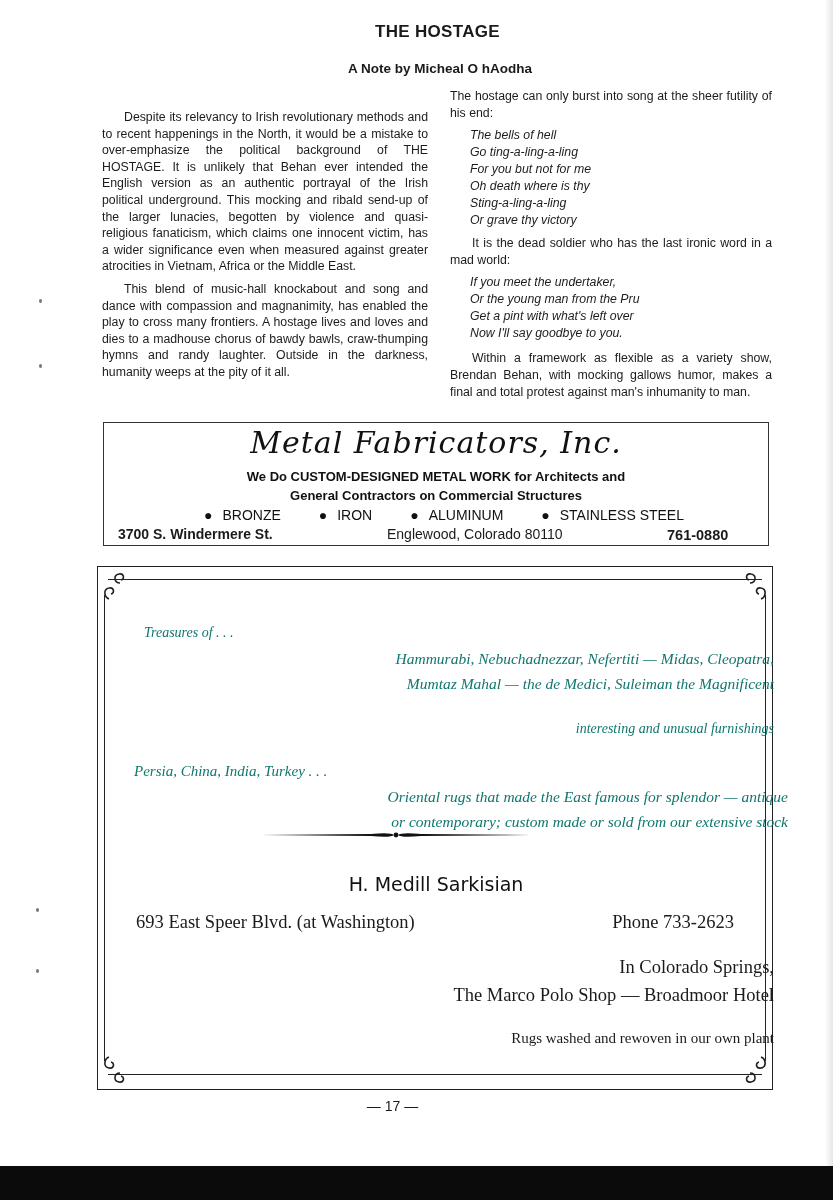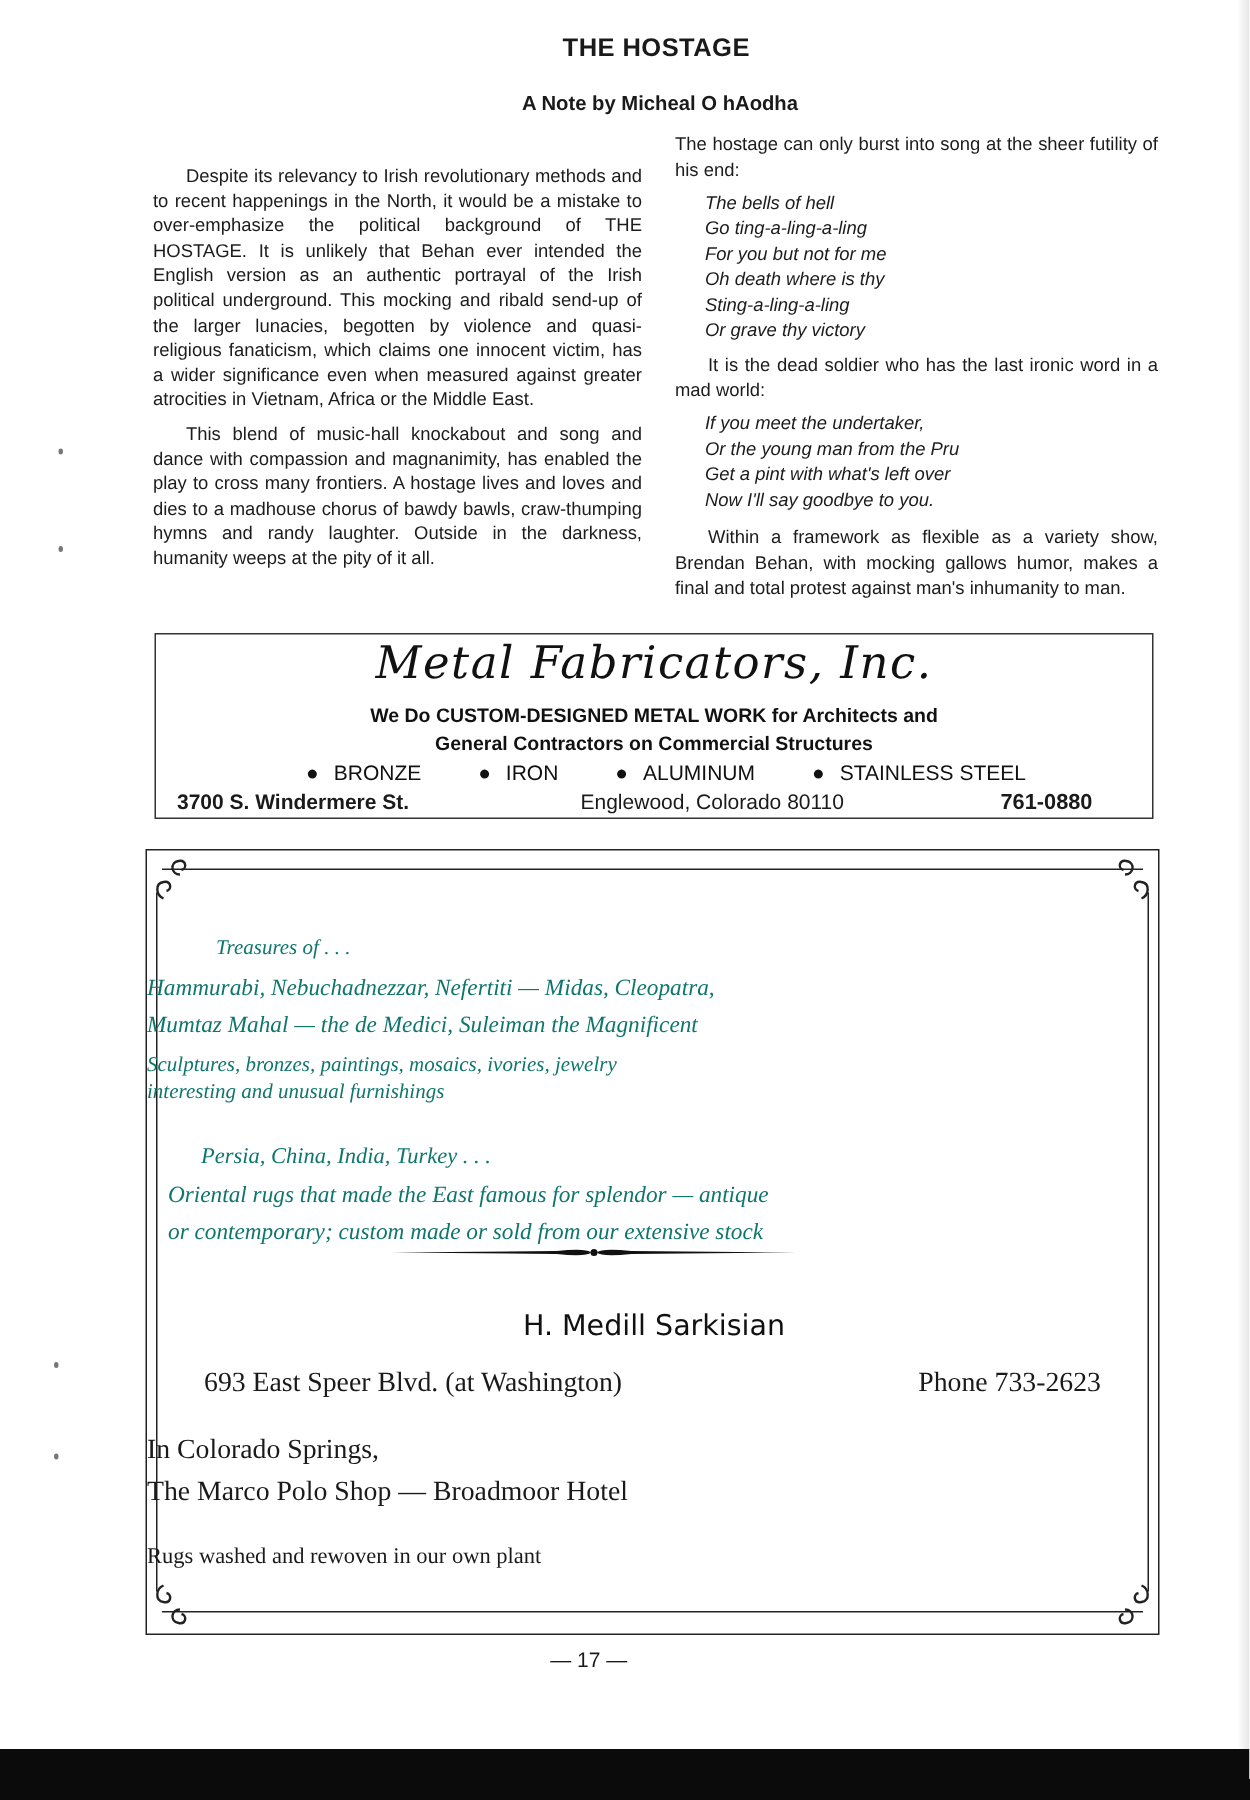--- a/index.html
+++ b/index.html
@@ -37,21 +37,21 @@
     .ad1-phone { position: absolute; top: 104px; left: 563px; font-weight: bold; font-size: 14.5px; }
 
     
     .ad2 { position: absolute; left: 97px; top: 566px; width: 676px; height: 524px; border: 1.5px solid #222; box-sizing: border-box; }
     .ad2-inner { position: absolute; left: 10px; top: 12px; right: 10px; bottom: 14px; border-top: 1.5px solid #222; border-bottom: 1.5px solid #222; }
     .ad2-inner-side { position: absolute; top: 28px; bottom: 28px; width: 0; border-left: 1.5px solid #222; }
     .orn { position: absolute; width: 32px; height: 32px; }
     .serif-it { font-family: "Liberation Serif", "DejaVu Serif", serif; font-style: italic; color: #0f766e; margin-top: 20px; }
     .serif { font-family: "Liberation Serif", "DejaVu Serif", serif; color: #1a1a1a; }
     .t-abs { position: absolute; }
-    .center { text-align: left; left: 0; width: 676px; }
+    .center { text-align: right; left: 0; width: 676px; }
     .ornament-rule { position: absolute; left: 163px; top: 263px; width: 270px; height: 10px; }
     .sark-name { position: absolute; top: 306px; left: 0; width: 676px; text-align: center; font-size: 19px; color: #111; font-family: "DejaVu Sans", sans-serif; }
     .pagenum { position: absolute; top: 1098px; left: 0; width: 833px; text-align: center; font-size: 14px; margin-left: -24px; }
   </style>
 </head>
 <body>
 
 <div class="page-shadow"></div>
 <div class="margin-dot" style="left:39px;top:299px;"></div>
 <div class="margin-dot" style="left:39px;top:364px;"></div>
@@ -119,21 +119,20 @@
     <path d="M9 30 C4 28 3 20 9 19 C14 18 15 24 11 25" fill="none" stroke="#222" stroke-width="1.6"></path>
   </svg>
   <svg class="orn" style="right:2px;bottom:2px;transform:scale(-1,-1);" viewBox="0 0 32 32">
     <path d="M20 14 C14 14 13 6 19 5 C24 4 25 10 21 11" fill="none" stroke="#222" stroke-width="1.6"></path>
     <path d="M9 30 C4 28 3 20 9 19 C14 18 15 24 11 25" fill="none" stroke="#222" stroke-width="1.6"></path>
   </svg>
 
   <div class="t-abs serif-it" style="left:46px;top:38px;font-size:14px;">Treasures of  . . .</div>
   <div class="t-abs serif-it center" style="top:63px;font-size:15.5px;">Hammurabi, Nebuchadnezzar, Nefertiti — Midas, Cleopatra,</div>
   <div class="t-abs serif-it center" style="top:88px;font-size:15.5px;">Mumtaz Mahal — the de Medici, Suleiman the Magnificent</div>
-  <div class="t-abs serif-it center" style="top:116px;font-size:14px;">Sculptures, bronzes, paintings, mosaics, ivories, jewelry</div>
   <div class="t-abs serif-it center" style="top:134px;font-size:14px;">interesting and unusual furnishings</div>
   <div class="t-abs serif-it" style="left:36px;top:176px;font-size:15px;">Persia, China, India, Turkey . . .</div>
   <div class="t-abs serif-it center" style="top:201px;font-size:15.5px;margin-left:14px;">Oriental rugs that made the East famous for splendor — antique</div>
   <div class="t-abs serif-it center" style="top:226px;font-size:15.5px;margin-left:14px;">or contemporary; custom made or sold from our extensive stock</div>
 
   <svg class="ornament-rule" viewBox="0 0 270 10" preserveAspectRatio="none">
     <path d="M0 5 L110 4 Q130 2 133 5 Q130 8 110 6 Z" fill="#111"></path>
     <path d="M270 5 L160 4 Q140 2 137 5 Q140 8 160 6 Z" fill="#111"></path>
     <circle cx="135" cy="5" r="2.4" fill="#111"></circle>
   </svg>

